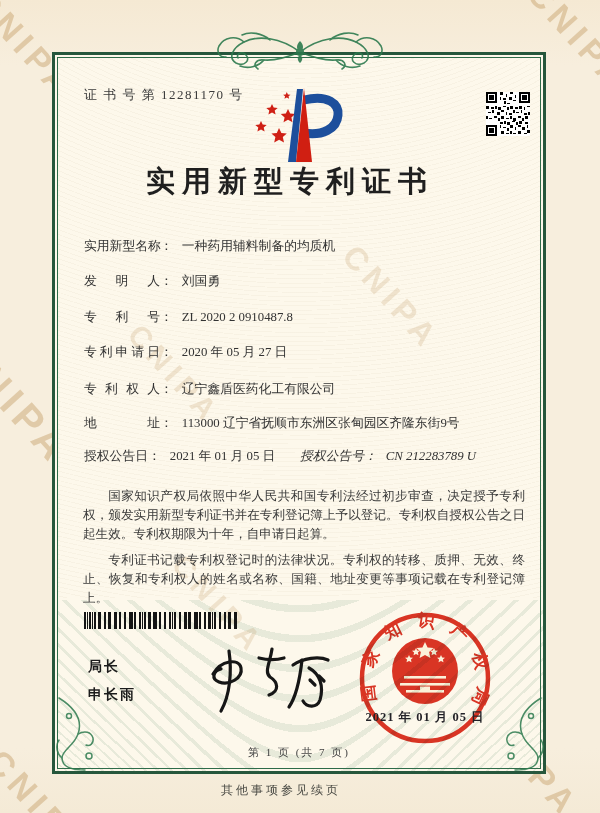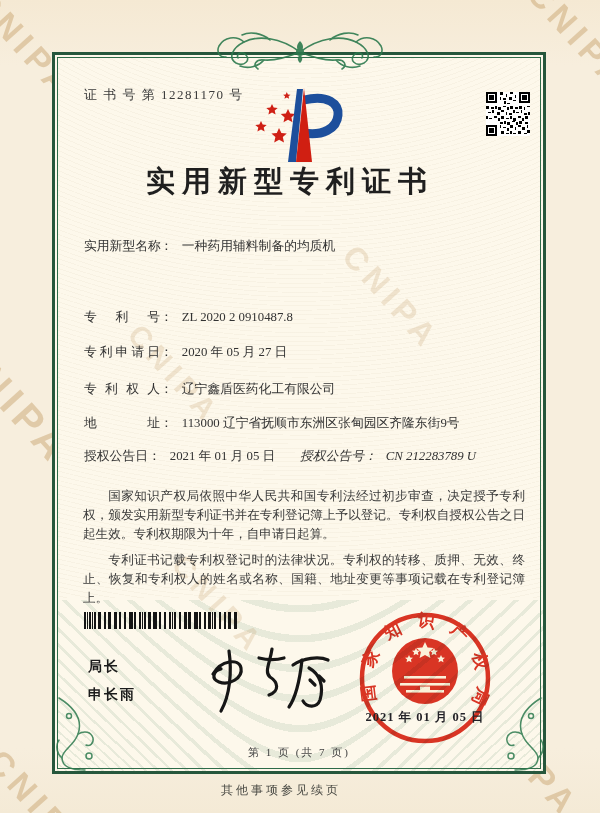--- a/index.html
+++ b/index.html
@@ -145,20 +145,23 @@
       <rect x="2" y="24" width="3" height="3"></rect>
       <path d="M9 0h2v2h-2z M13 1h1v2h-1z M16 0h2v1h-2z M19 2h1v2h-1z M9 3h1v2h-1z M11 4h2v1h-2z M15 3h2v2h-2z M18 5h2v1h-2z M12 6h1v2h-1z M14 7h2v1h-2z M0 9h2v2h-2z M3 10h2v1h-2z M6 9h1v2h-1z M8 10h2v2h-2z M11 9h2v1h-2z M14 10h1v2h-1z M16 9h2v2h-2z M19 10h2v1h-2z M22 9h2v2h-2z M25 10h1v2h-1z M27 9h2v1h-2z M1 13h2v1h-2z M4 12h1v2h-1z M7 13h2v2h-2z M10 12h2v1h-2z M13 13h1v2h-1z M15 14h2v1h-2z M18 12h1v2h-1z M20 13h2v1h-2z M23 12h1v2h-1z M25 14h2v1h-2z M28 13h1v2h-1z M0 16h1v2h-1z M2 17h2v1h-2z M5 16h2v1h-2z M8 17h1v2h-1z M10 16h2v2h-2z M13 17h2v1h-2z M16 16h1v2h-1z M18 17h2v2h-2z M21 16h2v1h-2z M24 17h1v2h-1z M26 16h2v2h-2z M9 20h2v1h-2z M12 19h1v2h-1z M14 20h2v2h-2z M17 19h2v1h-2z M20 20h1v2h-1z M22 19h2v2h-2z M26 20h2v1h-2z M9 22h1v2h-1z M11 23h2v1h-2z M14 24h1v2h-1z M16 22h2v2h-2z M19 23h1v2h-1z M21 22h2v1h-2z M24 23h2v2h-2z M27 22h1v2h-1z M10 26h2v2h-2z M13 27h2v1h-2z M16 26h1v2h-1z M18 27h2v1h-2z M21 26h2v2h-2z M25 27h2v1h-2z M27 25h2v2h-2z"></path>
     </g>
   </svg>
 
   <div class="title">实用新型专利证书</div>
 
   <div class="row r0">
     <span class="lbl">实用新型名称</span><span>：</span><span class="val">一种药用辅料制备的均质机</span>
   </div>
+  <div class="row r1">
+    <span class="lbl">发明人</span><span>：</span><span class="val">刘国勇</span>
+  </div>
   <div class="row r2">
     <span class="lbl">专利号</span><span>：</span><span class="val">ZL 2020 2 0910487.8</span>
   </div>
   <div class="row r3">
     <span class="lbl">专利申请日</span><span>：</span><span class="val">2020 年 05 月 27 日</span>
   </div>
   <div class="row r4">
     <span class="lbl">专利权人</span><span>：</span><span class="val">辽宁鑫盾医药化工有限公司</span>
   </div>
   <div class="row r5">

